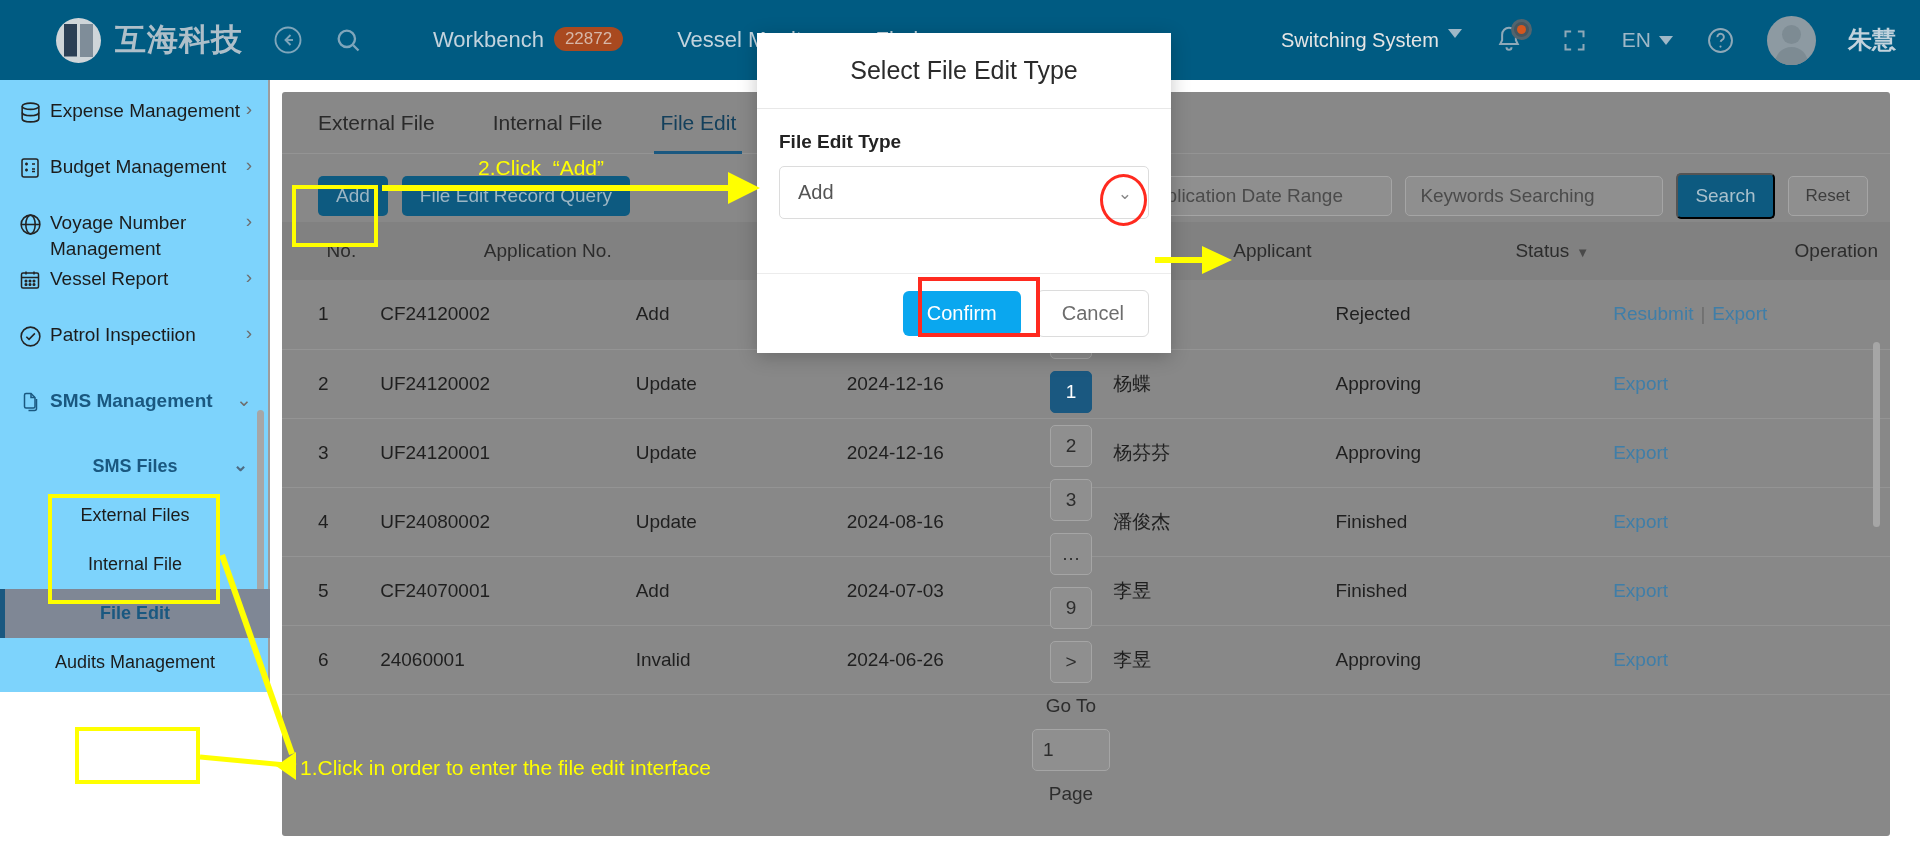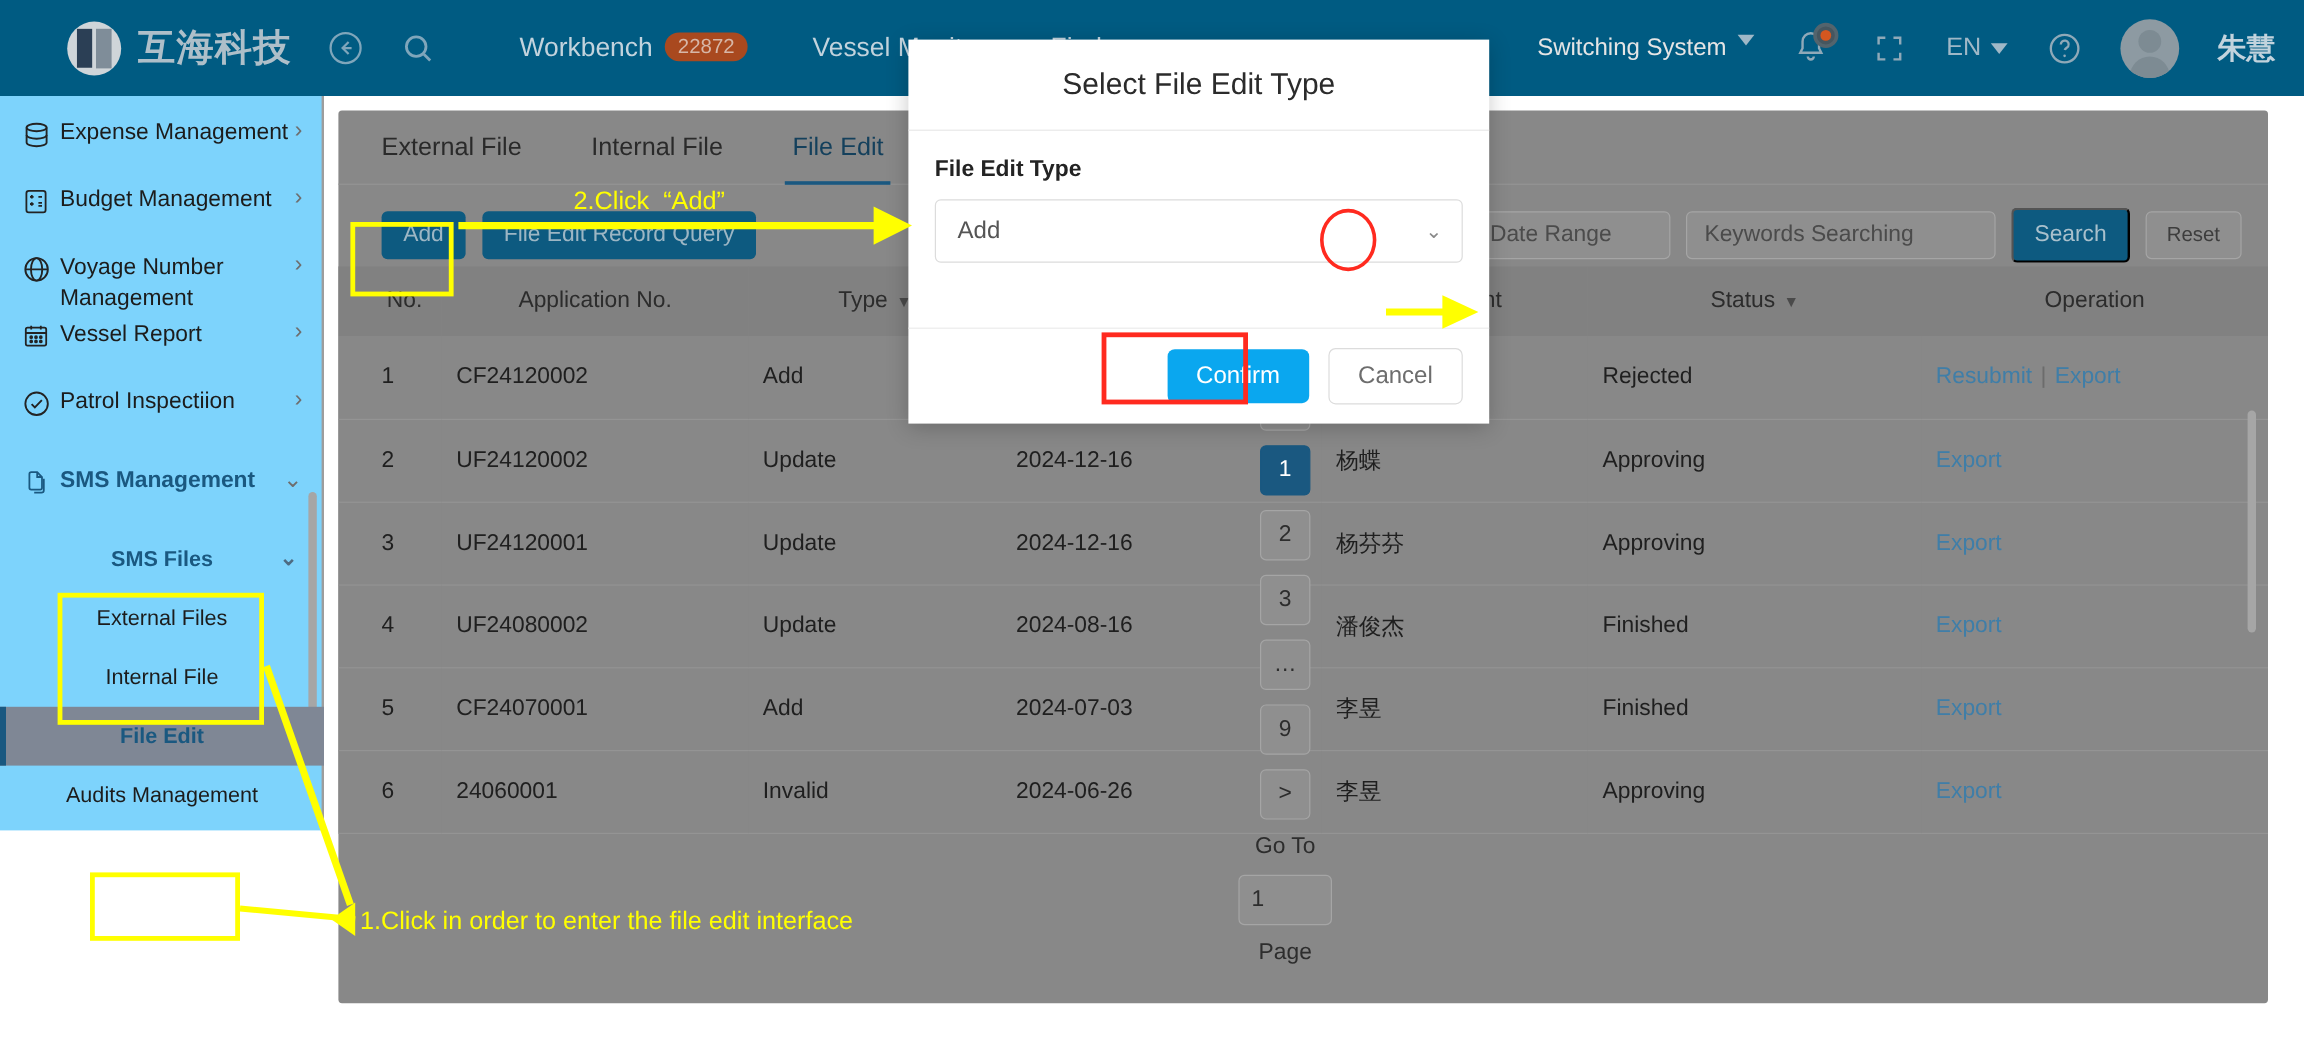--- a/index.html
+++ b/index.html
@@ -146,21 +146,21 @@
   }
   .field.date { width: 264px; }
   .field.kw { width: 258px; }
   .btn-search { background:#0d5a80; color:#a9c0cc; font-size:19px; padding:10px 17px; border-radius:5px;}
   .btn-reset { background:#8f8f8f; color:#3d3d3d; font-size:17px; padding:9px 17px; border-radius:5px; border:1px solid #a5a5a5;}
 
   
   .tbl { width: 100%; border-collapse: collapse; }
   .tbl thead th {
     background: #818181; height: 58px; font-size: 19px; color: #2c2c2c;
-    font-weight: normal; text-align: center; padding: 0 12px;
+    font-weight: normal; text-align: right; padding: 0 12px;
   }
   .tbl tbody td {
     height: 69px; font-size: 19px; color: #1f1f1f; padding: 0 12px;
     border-bottom: 1px solid #949494; background: #888888;
   }
   .col-no { width: 52px; padding-left: 36px !important; }
   .col-app { width: 230px; }
   .col-type { width: 190px; }
   .col-date { width: 240px; }
   .col-applicant { width: 200px; }
@@ -191,21 +191,21 @@
     height:42px; border:1px solid #a5a5a5; border-radius:5px; background:#8f8f8f;
     display:flex; align-items:center; gap:16px; padding:0 12px; color:#2d2d2d;
   }
   .pg-input {
     width: 78px; height: 42px; border:1px solid #a5a5a5; border-radius:5px;
     background:#8f8f8f; display:flex; align-items:center; padding-left:10px;
   }
 
   
   .modal {
-    position:absolute; left: 757px; top: 33px; width: 484px; height: 320px;
+    position:absolute; left: 757px; top: 33px; width: 414px; height: 320px;
     background:#ffffff; box-shadow: 0 4px 18px rgba(0,0,0,.22); z-index: 50;
   }
   .modal-title {
     height: 76px; display:flex; align-items:center; justify-content:center;
     font-size: 25px; color:#2b2b2b; border-bottom:1px solid #e8e8e8;
   }
   .modal-body { padding: 22px 22px 0 22px; height: 165px; border-bottom:1px solid #ececec;}
   .modal-label { font-size: 19px; font-weight: bold; color:#232323; margin-bottom: 13px; }
   .modal-select {
     height: 53px; border:1px solid #dcdcdc; border-radius:5px;

